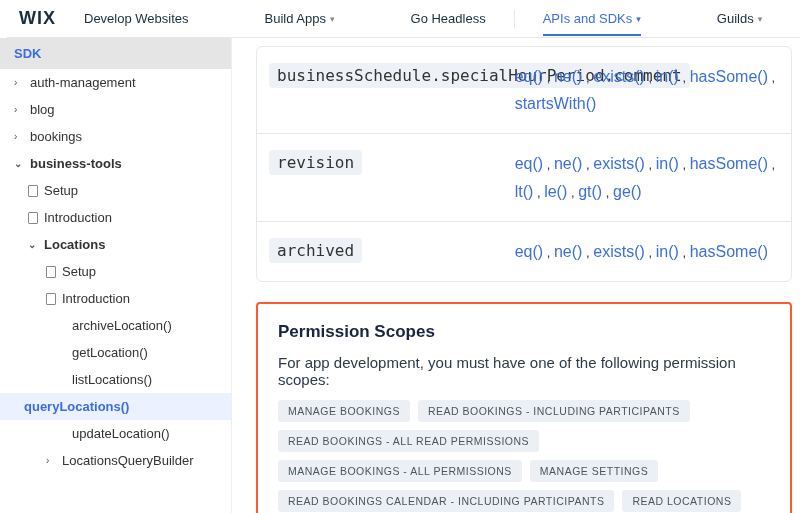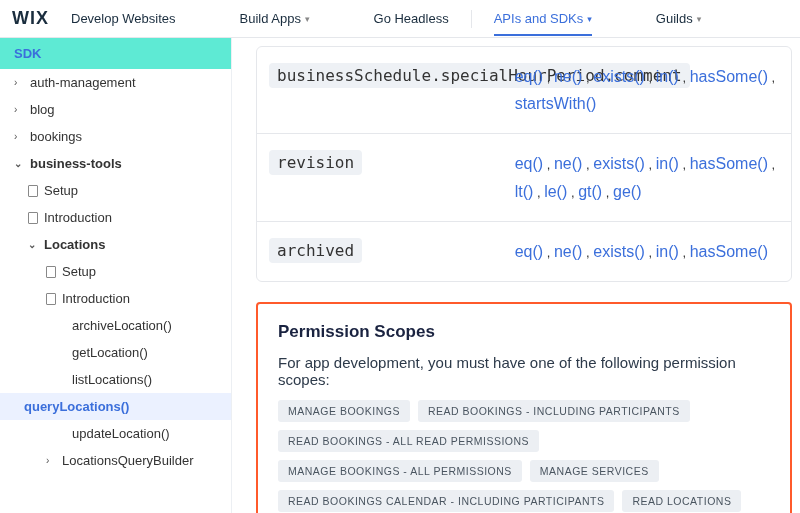--- a/index.html
+++ b/index.html
@@ -1,29 +1,29 @@
 <!DOCTYPE html>
 <html><head>
 <meta charset="utf-8">
 <style>
   * { box-sizing: border-box; margin: 0; padding: 0; }
   body { font-family: -apple-system, BlinkMacSystemFont, "Segoe UI", Helvetica, Arial, sans-serif; font-size: 13px; color: #1a2d3e; background: #fff; width: 800px; height: 513px; overflow: hidden; }
   
-  .topbar { display:flex; align-items:center; height:38px; border-bottom:1px solid #e5e7eb; padding:12px 12px; gap:22px; font-size:13px; }
+  .topbar { display:flex; align-items:center; height:38px; border-bottom:1px solid #e5e7eb; padding:12px 12px; gap:28px; font-size:13px;margin-left:7px; }
   .logo { font-weight:900; font-size:18px; letter-spacing:1px; font-family: Arial, sans-serif; }
   .nav-item { color:#1a2d3e; cursor:pointer; display:flex; align-items:center; gap:4px; }
   .nav-item.active { color:#3b6fdb; }
   .nav-item.active-underline { border-bottom:2px solid #3b6fdb; padding-bottom:8px; margin-bottom:-10px;}
   .nav-sep { width:1px; height:18px; background:#e5e7eb; }
   .chev-down { font-size:9px; color:#888; }
   .nav-item.active .chev-down { color:#3b6fdb; }
 
   .layout { display:flex; height:calc(513px - 38px); }
   .sidebar { width:232px; border-right:1px solid #eceff3; overflow-y:auto; font-size:13px; }
-  .side-hdr { background:#5eead4; color:#3b6fdb; font-weight:600; padding:8px 14px; }
+  .side-hdr { background:#e5e5e5; color:#3b6fdb; font-weight:600; padding:8px 14px; }
   .tree-item { display:flex; align-items:center; gap:6px; padding:6px 8px 6px 14px; cursor:pointer; color:#333; }
   .tree-item.bold { font-weight:600; }
   .tree-item.selected { background:#ebf1ff; color:#3b6fdb; font-weight:600;padding-left:8px; }
   .chev { width:10px; display:inline-block; font-size:10px; color:#555; }
   .doc-icon { width:10px; height:12px; border:1px solid #888; border-radius:1px; display:inline-block; position:relative; }
   .indent1 { padding-left:28px; }
   .indent2 { padding-left:46px; }
   .indent3 { padding-left:56px; }
 
   .content { flex:1; overflow:auto; padding:0 8px 10px 24px; }
@@ -148,21 +148,21 @@
       </div>
 
     <div class="perm-box">
       <div class="perm-title">Permission Scopes</div>
       <div class="perm-desc">For app development, you must have one of the following permission scopes:</div>
       <div class="scope-tags" id="scopes">
           <span class="scope-tag">MANAGE BOOKINGS</span>
           <span class="scope-tag">READ BOOKINGS - INCLUDING PARTICIPANTS</span>
           <span class="scope-tag">READ BOOKINGS - ALL READ PERMISSIONS</span>
           <span class="scope-tag">MANAGE BOOKINGS - ALL PERMISSIONS</span>
-          <span class="scope-tag">MANAGE SERVICES</span>
+          <span class="scope-tag">MANAGE SETTINGS</span>
           <span class="scope-tag">READ BOOKINGS CALENDAR - INCLUDING PARTICIPANTS</span>
           <span class="scope-tag">READ LOCATIONS</span>
         </div>
       <div class="perm-text">
         <span>Learn more about </span><span class="link">permission scopes</span><span>.</span><br>
         
       </div>
     </div>
 
   </div>

